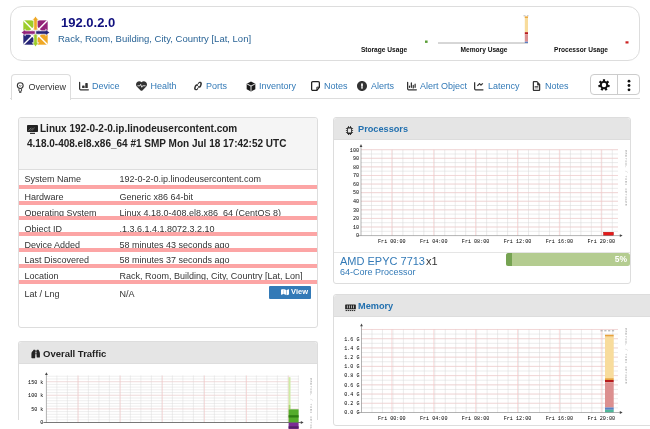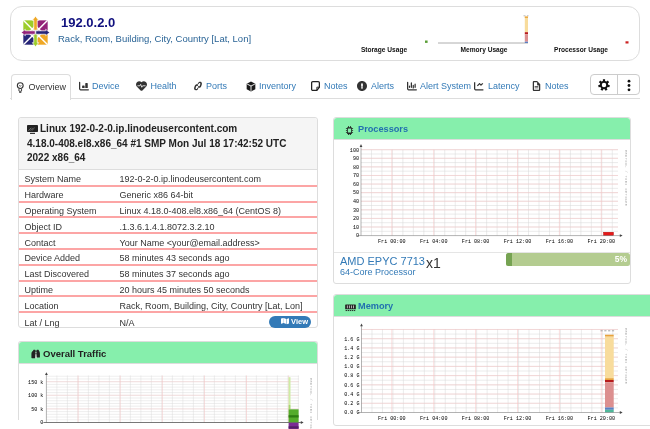--- a/index.html
+++ b/index.html
@@ -14,29 +14,29 @@
 .tabwrap { position:absolute; left:0; top:74px; width:650px; height:25px; }
 .tabline { position:absolute; left:10px; top:24px; width:630px; height:1px; background:#ddd; }
 .tab { position:absolute; top:0; height:25px; font-size:9px; color:#337ab7; white-space:nowrap; }
 .tab .txt { position:absolute; top:6.5px; }
 .tab svg { position:absolute; top:7px; left:0; }
 .tab-active { left:11px; width:59.5px; background:#fff; border:1px solid #ddd; border-bottom:0; border-radius:4px 4px 0 0; height:26px; z-index:2; color:#333; }
 .btngroup { position:absolute; left:590px; top:74px; width:50px; height:21px; border:1px solid #ccc; border-radius:4px; background:#fff; }
 .btngroup .sep { position:absolute; left:26px; top:0; width:1px; height:19px; background:#ccc; }
 
 .panel { position:absolute; background:#fff; border:1px solid #ddd; border-radius:3px; }
-.phead { height:22px; background:#86efac; border-bottom:1px solid #ddd; border-radius:3px 3px 0 0; position:relative;text-align:right; }
+.phead { height:22px; background:#e5e5e5; border-bottom:1px solid #ddd; border-radius:3px 3px 0 0; position:relative;text-align:right; }
 .phead .ptitle { position:absolute; left:24px; top:6px; font-size:9.2px; font-weight:bold; color:#2270af; }
 .phead .ptitle.dark { color:#222; }
 .phead svg { position:absolute; left:11px; top:8px; }
 
-.tbl-row { position:relative; border-top:2px solid #fca5a5; font-size:9px; color:#333; }
+.tbl-row { position:relative; border-top:4px solid #fca5a5; font-size:9px; color:#333; }
 .tbl-row .lbl { position:absolute; left:5.5px; top:3.5px; }
 .tbl-row .val { position:absolute; left:100.5px; top:3.5px; white-space:nowrap; }
-.viewbtn { position:absolute; left:250px; top:2.5px; width:42px; height:12.5px; background:#337ab7; border-radius:6px; color:#fff; font-size:7.5px; font-weight:bold; text-align:center; line-height:12.5px;padding-left:9px; }
+.viewbtn { position:absolute; left:250px; top:2.5px; width:42px; height:12.5px; background:#337ab7; border-radius:1px; color:#fff; font-size:7.5px; font-weight:bold; text-align:center; line-height:12.5px;padding-left:9px; }
 </style>
 </head>
 <body>
 
 <div class="hdr">
   <svg class="abs" style="left:10px;top:9px" width="29" height="31" viewBox="0 0 100 107">
     <g>
       <rect x="8" y="15" width="38" height="38" fill="#9ccd2a"></rect>
       <rect x="54" y="15" width="38" height="38" fill="#932279"></rect>
       <rect x="8" y="61" width="38" height="38" fill="#262577"></rect>
@@ -130,21 +130,21 @@
       <svg width="10" height="10" viewBox="0 0 512 512">
         <path fill="#333" d="M256 0c141 0 256 115 256 256S397 512 256 512 0 397 0 256 115 0 256 0zm0 128c-18 0-32 14-32 32v112c0 18 14 32 32 32s32-14 32-32V160c0-18-14-32-32-32zm0 256a36 36 0 100-72 36 36 0 000 72z" fill-rule="evenodd"></path>
         <path fill="#fff" d="M256 118c20 0 36 16 36 36l-6 116c0 16-14 26-30 26s-30-10-30-26l-6-116c0-20 16-36 36-36zm0 208a34 34 0 110 68 34 34 0 010-68z"></path>
       </svg>
       <span class="txt" style="left:14px">Alerts</span>
     </div>
   <div class="tab" style="left:407px">
       <svg width="10" height="10" viewBox="0 0 512 512">
         <path fill="#333" d="M32 32c18 0 32 14 32 32v336c0 9 7 16 16 16h400c18 0 32 14 32 32s-14 32-32 32H80c-44 0-80-36-80-80V64c0-18 14-32 32-32zm96 192c18 0 32 14 32 32v64c0 18-14 32-32 32s-32-14-32-32v-64c0-18 14-32 32-32zm128-128v224c0 18-14 32-32 32h-1c-17 0-31-14-31-32V96c0-18 14-32 32-32s32 14 32 32zm64 96c18 0 32 14 32 32v128c0 18-14 32-32 32s-32-14-32-32V224c0-18 14-32 32-32zm128-32v160c0 18-14 32-32 32s-32-14-32-32V160c0-18 14-32 32-32s32 14 32 32z"></path>
       </svg>
-      <span class="txt" style="left:13px">Alert System</span>
+      <span class="txt" style="left:13px">Alert Object</span>
     </div>
   <div class="tab" style="left:474px">
       <svg width="10" height="10" viewBox="0 0 512 512">
         <path fill="#333" d="M64 64v336c0 9 7 16 16 16h400v64H80c-44 0-80-36-80-80V64h64zm410 77l-95 95c-12 12-32 12-44 0l-51-51-89 89-46-45 112-112c12-12 32-12 44 0l51 51 73-72 45 45z"></path>
       </svg>
       <span class="txt" style="left:14px">Latency</span>
     </div>
   <div class="tab" style="left:532px">
       <svg width="9" height="10" viewBox="0 0 384 512">
         <path fill="#333" d="M64 0h160l160 160v288c0 35-29 64-64 64H64c-35 0-64-29-64-64V64C0 29 29 0 64 0zm160 64H64v384h256V224H256c-18 0-32-14-32-32V64zm-128 192h192v32H96v-32zm0 80h192v32H96v-32z"></path>
@@ -168,53 +168,44 @@
 
 <div class="panel" style="left:18px;top:117px;width:300px;height:211px;">
   <div style="background:#f5f5f5;border-radius:3px 3px 0 0;padding:4px 8px 0 8px;font-size:10px;font-weight:bold;color:#222;line-height:14.6px;height:51px;position:relative;">
     <svg style="position:absolute;left:8px;top:7px" width="11" height="9" viewBox="0 0 11 9">
         <rect x="0" y="0" width="11" height="7" rx="0.8" fill="#222"></rect>
         <path d="M1.3 5.7 L4.2 2.8 M3 5.7 L5.9 2.8 M4.7 5.7 L7.6 2.8" stroke="#888" stroke-width="0.7"></path>
         <rect x="3" y="7.8" width="5" height="1.1" fill="#222"></rect>
       </svg>
     <div style="text-indent:13px;">Linux 192-0-2-0.ip.linodeusercontent.com</div>
     <div>4.18.0-408.el8.x86_64 #1 SMP Mon Jul 18 17:42:52 UTC</div>
-    <div>2022 x86_64</div>
   </div>
   <div class="tbl-row" style="height:15.8px;border-top:1px solid #ddd;">
       <span class="lbl">System Name</span>
       <span class="val">192-0-2-0.ip.linodeusercontent.com</span>
     </div>
   <div class="tbl-row" style="height:15.8px">
       <span class="lbl">Hardware</span>
       <span class="val">Generic x86 64-bit</span>
     </div>
   <div class="tbl-row" style="height:15.8px">
       <span class="lbl">Operating System</span>
       <span class="val">Linux 4.18.0-408.el8.x86_64 (CentOS 8)</span>
     </div>
   <div class="tbl-row" style="height:15.8px">
       <span class="lbl">Object ID</span>
       <span class="val">.1.3.6.1.4.1.8072.3.2.10</span>
     </div>
   <div class="tbl-row" style="height:15.8px">
-      <span class="lbl">Contact</span>
-      <span class="val">Your Name &lt;your@email.address&gt;</span>
-    </div>
-  <div class="tbl-row" style="height:15.8px">
       <span class="lbl">Device Added</span>
       <span class="val">58 minutes 43 seconds ago</span>
     </div>
   <div class="tbl-row" style="height:15.8px">
       <span class="lbl">Last Discovered</span>
       <span class="val">58 minutes 37 seconds ago</span>
-    </div>
-  <div class="tbl-row" style="height:15.8px">
-      <span class="lbl">Uptime</span>
-      <span class="val">20 hours 45 minutes 50 seconds</span>
     </div>
   <div class="tbl-row" style="height:15.8px">
       <span class="lbl">Location</span>
       <span class="val">Rack, Room, Building, City, Country [Lat, Lon]</span>
     </div>
   <div class="tbl-row" style="height:17.5px">
       <span class="lbl" style="top:5px">Lat / Lng</span>
       <span class="val" style="top:5px">N/A</span>
     <div class="viewbtn"><svg style="vertical-align:-1.5px" width="8" height="8" viewBox="0 0 576 512">
           <path fill="#fff" d="M384 476l-192-68V36l192 68v372zM176 36v372L32 460c-16 6-32-6-32-23V105c0-10 6-19 15-22L176 36zm240 68l145-51c16-6 32 6 32 23v332c0 10-6 19-15 22l-162 56V104z"></path>
@@ -410,21 +401,21 @@
         <text x="97.7" y="101.1" text-anchor="middle">Fri 04:00</text>
         <text x="139.6" y="101.1" text-anchor="middle">Fri 08:00</text>
         <text x="181.5" y="101.1" text-anchor="middle">Fri 12:00</text>
         <text x="223.4" y="101.1" text-anchor="middle">Fri 16:00</text>
         <text x="265.3" y="101.1" text-anchor="middle">Fri 20:00</text>
       </g>
       <text x="288.5" y="8" font-family="Liberation Mono" font-size="3.6" fill="#b0b0b0" transform="rotate(90 288.5 8)" letter-spacing="0.4">RRDTOOL / TOBI OETIKER</text>
     </svg>
   <div style="position:absolute;left:0;top:134px;width:100%;height:1px;background:#e5e5e5;"></div>
   <div style="position:absolute;left:6px;top:137px;font-size:11px;color:#337ab7;">AMD EPYC 7713</div>
-  <div style="position:absolute;left:92px;top:137px;font-size:14px;color:#333;">x1</div>
+  <div style="position:absolute;left:92px;top:137px;font-size:11px;color:#333;">x1</div>
   <div style="position:absolute;left:6px;top:149px;font-size:9px;color:#337ab7;">64-Core Processor</div>
   <div style="position:absolute;left:172px;top:135px;width:124px;height:12.5px;background:#b4cc90;border-radius:2.5px;overflow:hidden;">
     <div style="position:absolute;left:0;top:0;width:6px;height:12.5px;background:#76a352;"></div>
     <div style="position:absolute;right:3px;top:1px;font-size:8.5px;font-weight:bold;color:#fff;">5%</div>
   </div>
 </div>
 
 <div class="panel" style="left:333px;top:293.5px;width:355px;height:132px;">
   <div class="phead">
     <svg style="left:10.5px;top:9px" width="11" height="8" viewBox="0 0 12 9">

